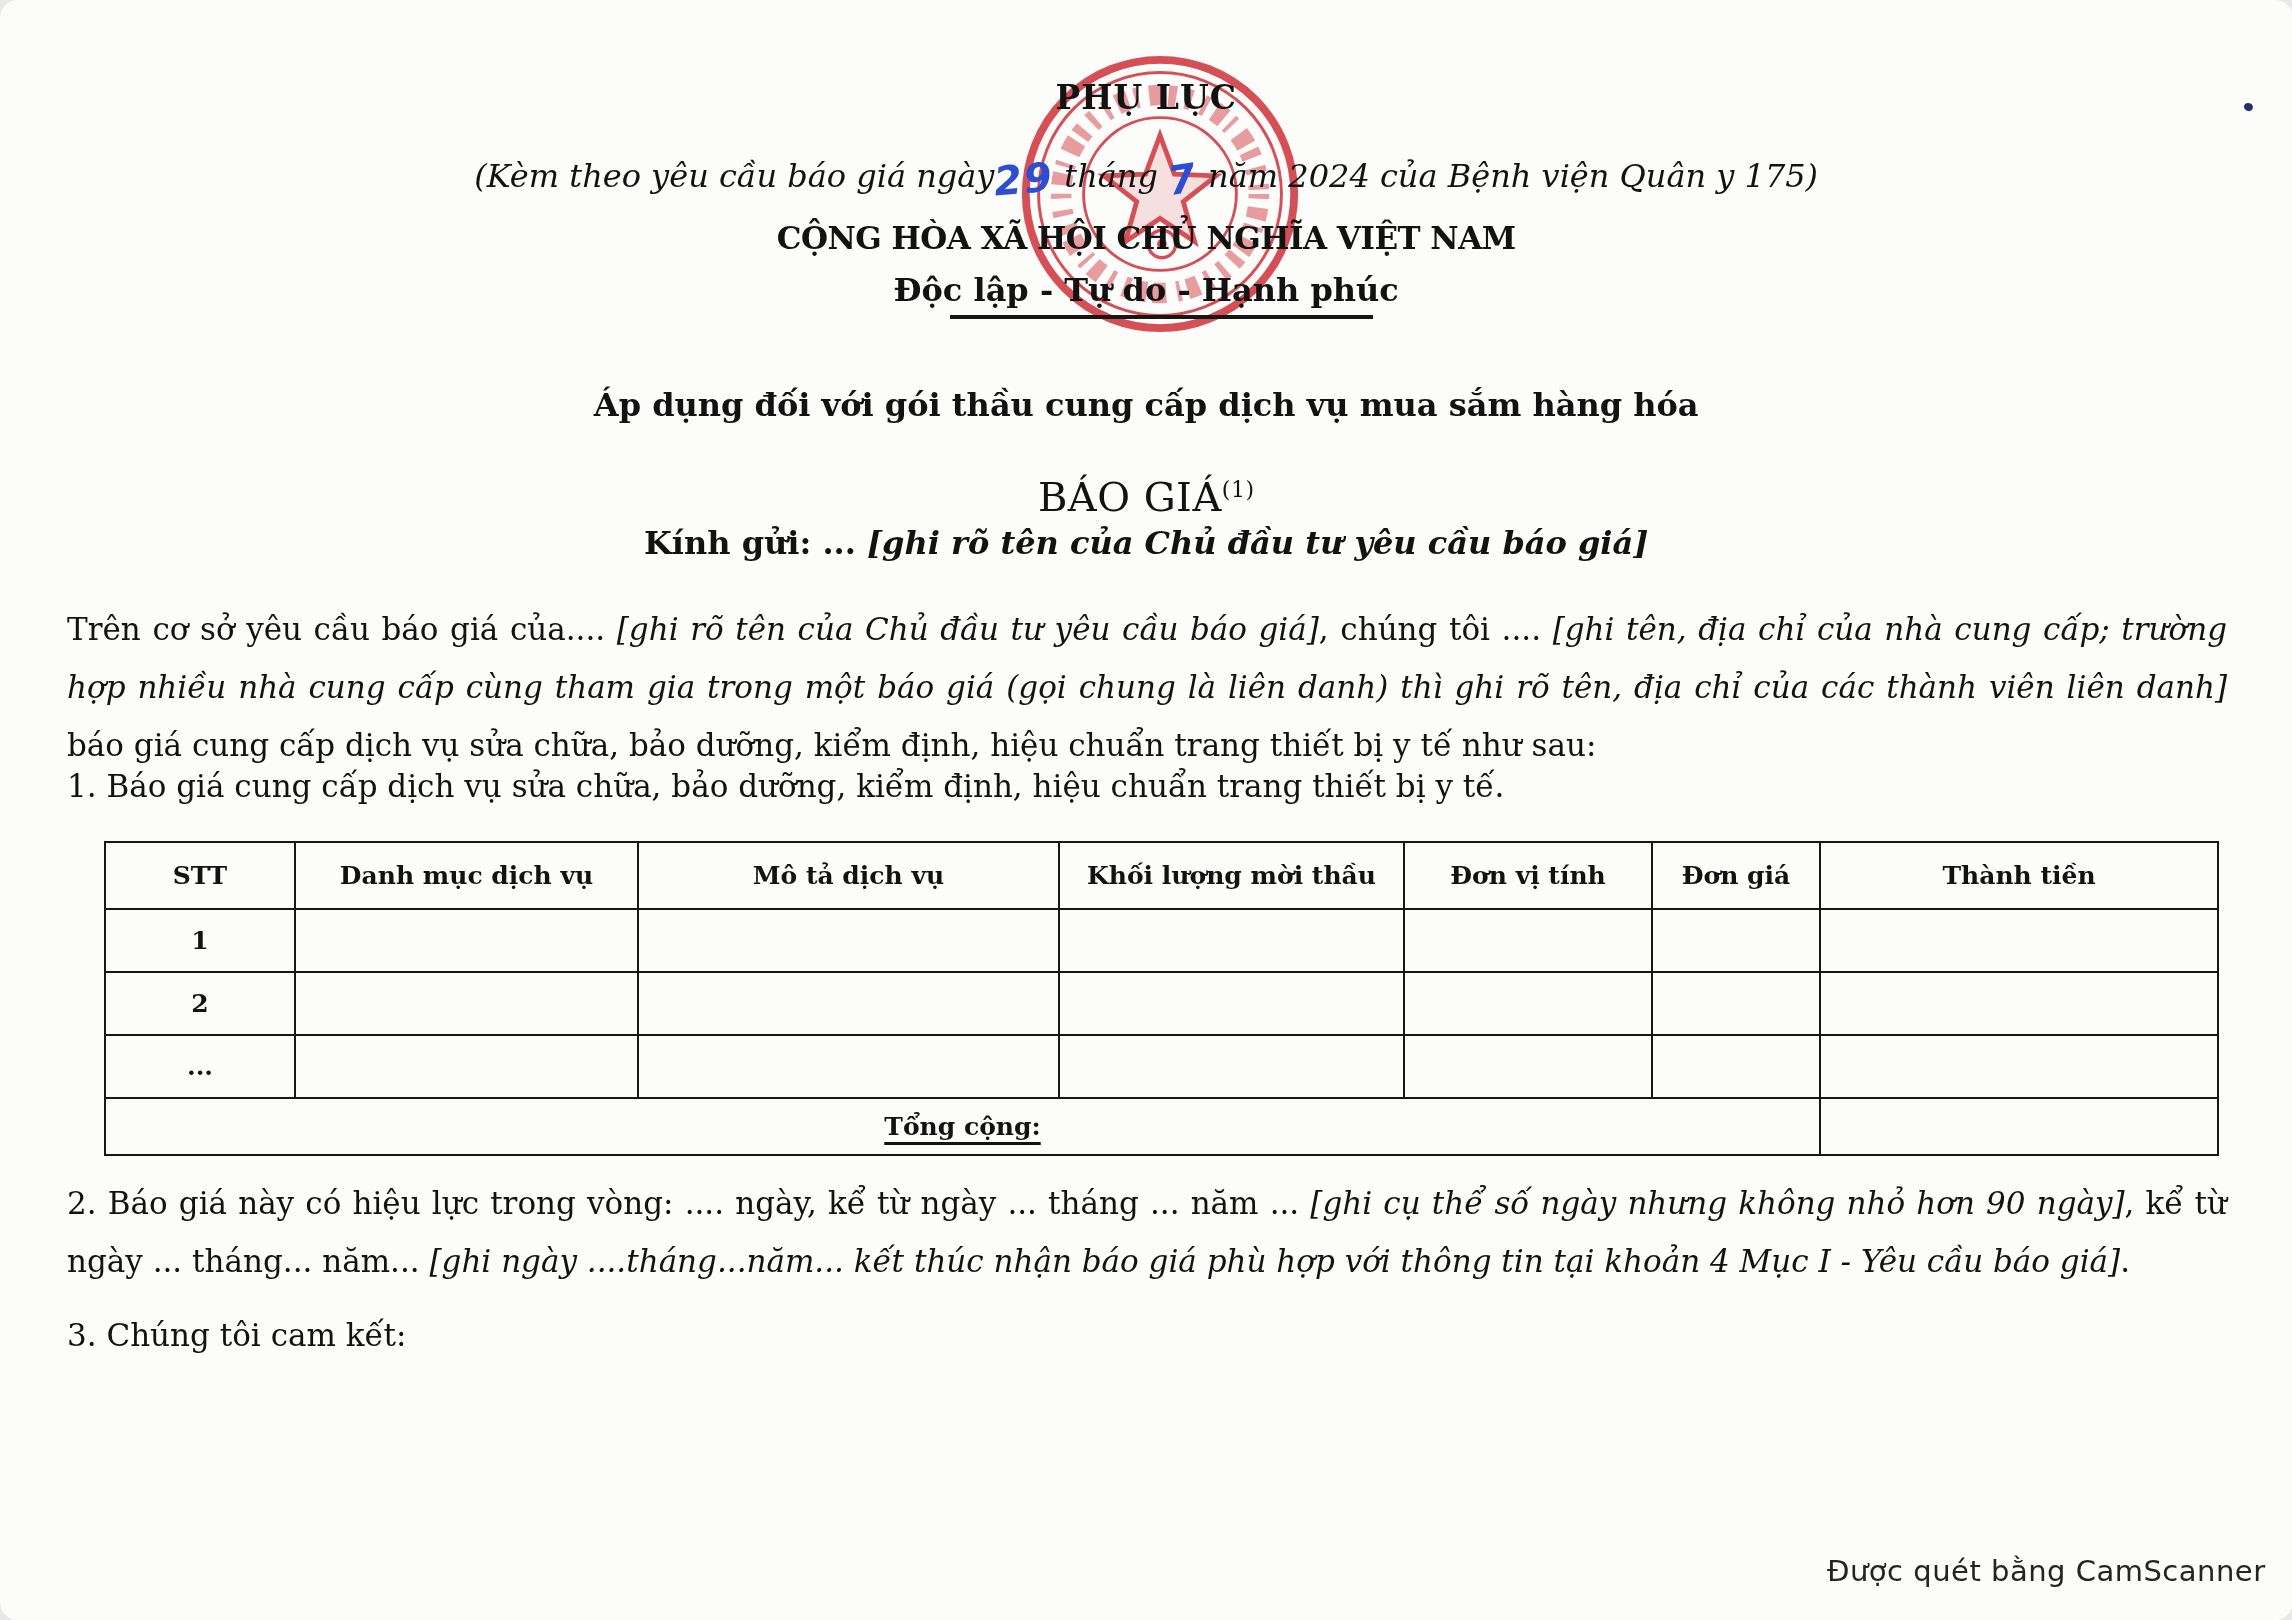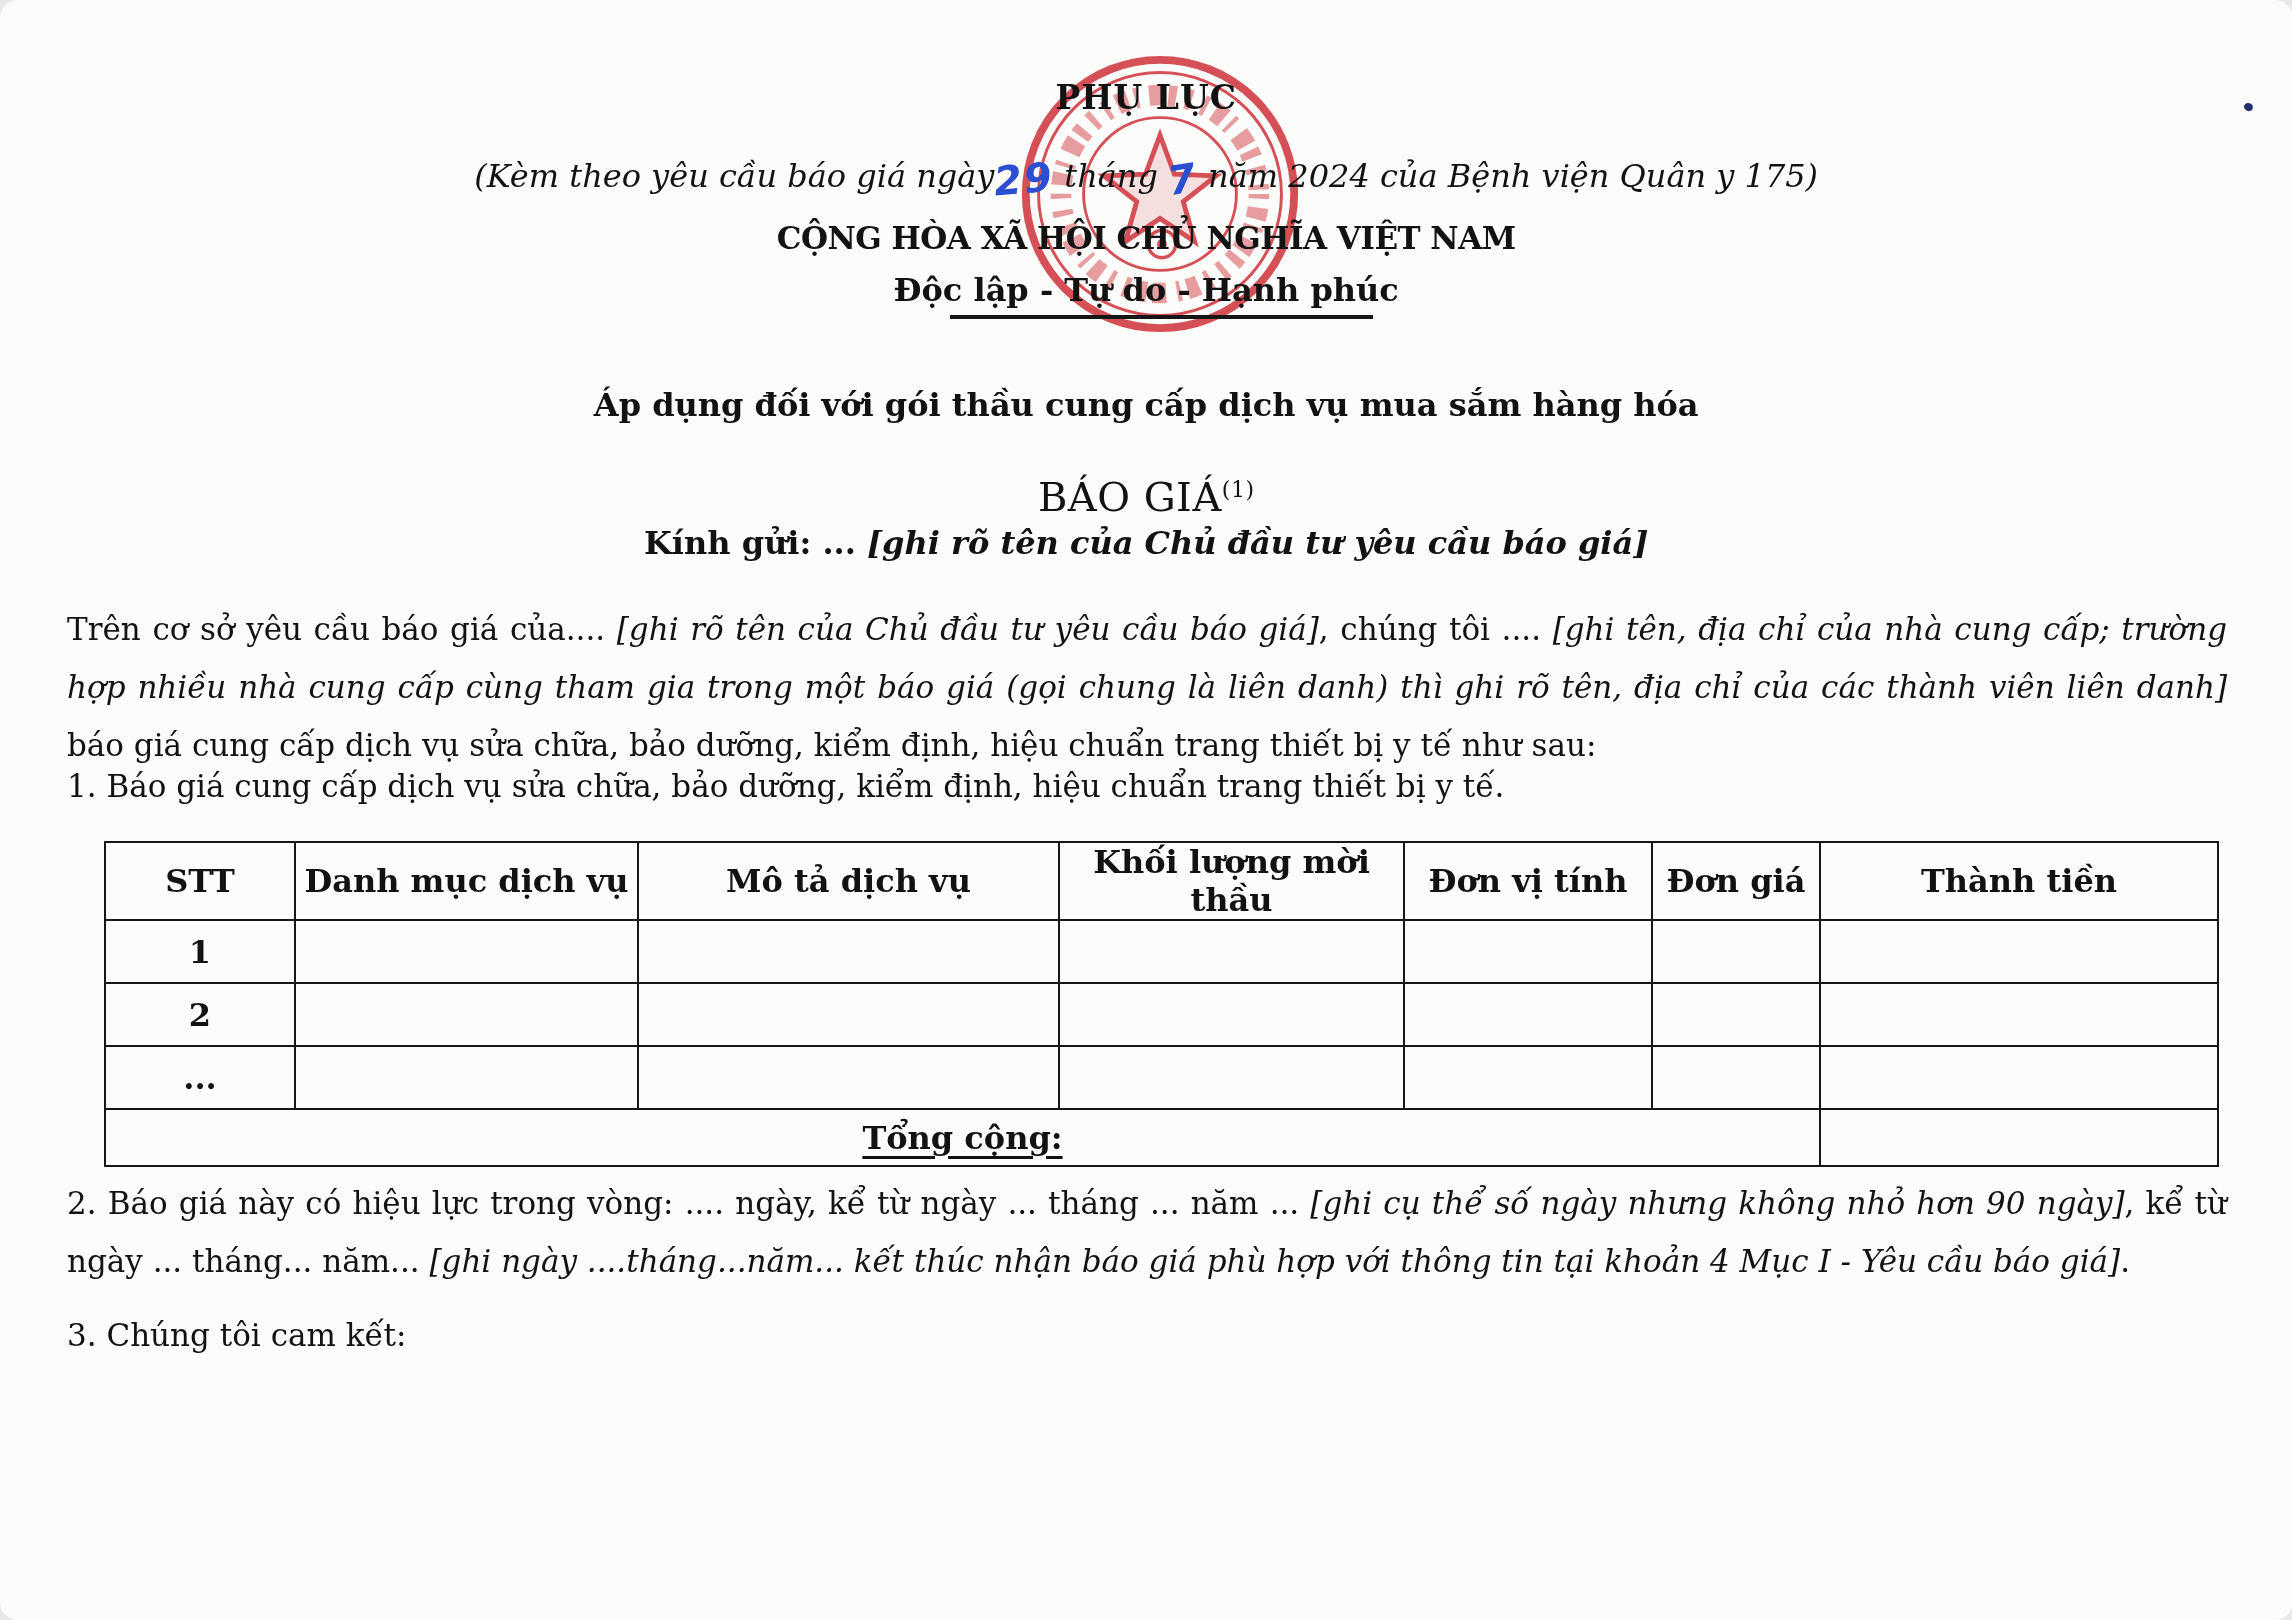--- a/index.html
+++ b/index.html
@@ -38,21 +38,21 @@
   .p2{top:1174px;text-align:justify;}
   .p3{top:1306px;}
   .it{font-style:italic;}
   
   table.quote{
     position:absolute;left:104px;top:841px;
     width:2113px;border-collapse:collapse;table-layout:fixed;
   }
   table.quote th,table.quote td{
     border:2.9px solid #171717;
-    font-size:32px;padding:0 5.9px;
+    font-size:25px;padding:0 5.9px;
     text-align:center;vertical-align:middle;
     overflow:hidden;
     margin-left:36px;
   }
   table.quote thead tr{height:67px;}
   table.quote tbody tr{height:63px;}
   table.quote tfoot tr{height:57px;}
   table.quote th{font-weight:bold;}
   td.stt{font-weight:bold;font-size:31px;}
   td.total-label-cell{
@@ -180,15 +180,16 @@
   </table>
 
   <div class="abs bodytext p2">
     <span>2. Báo giá này có hiệu lực trong vòng: .... ngày, kể từ ngày ... tháng ... năm ... </span><span class="it">[ghi cụ thể số ngày nhưng không nhỏ hơn 90 ngày]</span><span>, kể từ ngày ... tháng... năm... </span><span class="it">[ghi ngày ....tháng...năm... kết thúc nhận báo giá phù hợp với thông tin tại khoản 4 Mục I - Yêu cầu báo giá]</span><span>.</span>
   </div>
 
   <div class="abs bodytext p3">3. Chúng tôi cam kết:</div>
 
   <div class="ink-dot"></div>
 
+  <div class="watermark">Được quét bằng CamScanner</div>
 
 </div>
 
 
 </body></html>

